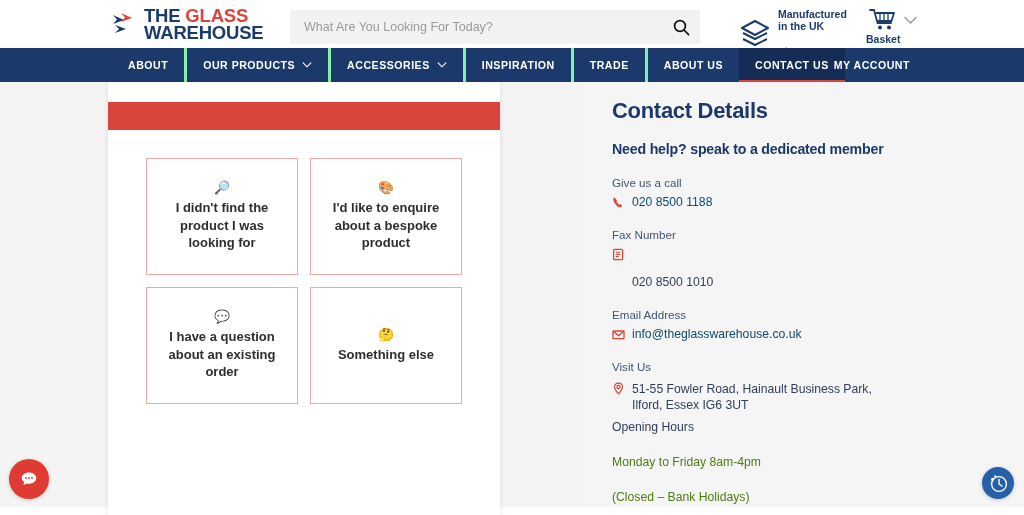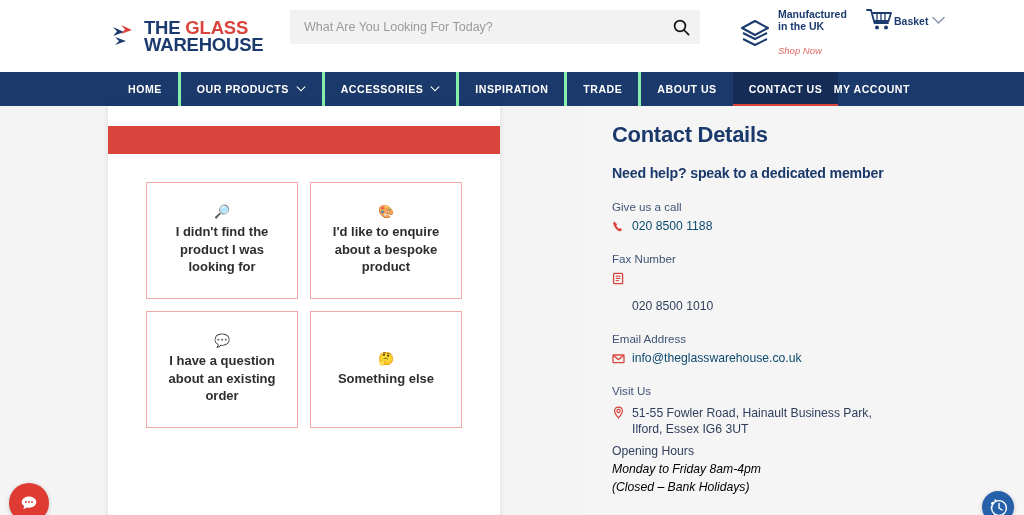--- a/index.html
+++ b/index.html
@@ -5,21 +5,21 @@
   * { box-sizing: border-box; margin: 0; padding: 0; }
   html, body {
     width: 1024px; height: 515px;
     overflow: hidden;
     font-family: "Liberation Sans", sans-serif;
     background: #ffffff;
   }
 
   
   .header {
-    height: 72px;
+    height: 48px;
     display: flex;
     background: #ffffff;
     position: relative;
     border-radius: 13px;
   }
   .logo-wrap {
     display: flex; align-items: center;
     margin-left: 112px;
     gap: 4px;
   }
@@ -53,21 +53,21 @@
   }
   .mfg-icon { width: 30px; height: 30px; flex:none; }
   .mfg-text { line-height: 1.15; }
   .mfg-title { font-size: 10.5px; font-weight: bold; color: #1b3b6f; max-width: 78px; }
   .mfg-sub { font-size: 9.5px; color: #e06a62; font-style: italic; margin-top: 14px; }
 
   .basket-block {
     position: absolute; left: 866px; top: 8px;
     display: flex; align-items: flex-start; gap: 4px;
   }
-  .basket-inner { display:flex; flex-direction:row; align-items:center; }
+  .basket-inner { display:flex; flex-direction:column; align-items:center; }
   .basket-label { font-size: 10.5px; color: #1b3b6f; font-weight: 600; margin-top: 1px; }
   .chev { margin-top: 8px; }
 
   
   .nav {
     height: 34px;
     background: #1b3a6b;
     display: flex; align-items: stretch;
     position: relative;
   }
@@ -173,21 +173,21 @@
   .sb-value-row {
     display: flex; align-items: flex-start; gap: 7px; margin-top: 6px;
   }
   .sb-ico { width: 13px; height: 13px; flex: none; margin-top: 1px; }
   .sb-value { font-size: 12.2px; color: #2f3f5c; margin-top: 28px; }
   .sb-link { font-size: 12.2px; color: #0c4a6e; text-decoration: none; cursor: pointer; }
 
   .addr-row { display: flex; align-items: flex-start; gap: 7px; margin-top: 8px; }
   .addr-text { font-size: 12.2px; color: #2f3f5c; line-height: 1.35; }
   .open-label { font-size: 12.2px; color: #2f3f5c; margin-top: 6px; }
-  .open-val { font-size: 12.2px; color: #000000; margin-top: 4px; font-style: italic; }
+  .open-val { font-size: 12.2px; color: #4d7c0f; margin-top: 21px; }
 
   
   .chat-fab {
     position: absolute; left: 9px; bottom: 8px;
     width: 40px; height: 40px; border-radius: 50%;
     background: #e03b33;
     display: flex; align-items: center; justify-content: center;
     cursor: pointer;
     box-shadow: 0 1px 4px rgba(0,0,0,0.18);
   }
@@ -256,21 +256,21 @@
     </div>
     <svg class="chev" width="13" height="9" viewBox="0 0 13 9">
       <path d="M1 1.5 L6.5 7 L12 1.5" fill="none" stroke="#8a97ad" stroke-width="1.5" stroke-linecap="round"></path>
     </svg>
   </div>
 </div>
 
 <div class="nav">
   <div class="nav-inner" id="nav-inner">
       <div class="nav-item noborder">
-        <span>HOME</span>
+        <span>ABOUT</span>
       </div>
       <div class="nav-item">
         <span>OUR PRODUCTS</span>
         <svg viewBox="0 0 11 7" width="10" height="6">
           <path d="M1 1 L5.5 5.6 L10 1" fill="none" stroke="#ffffff" stroke-width="1.3" stroke-linecap="round"></path>
         </svg>
       </div>
       <div class="nav-item">
         <span>ACCESSORIES</span>
         <svg viewBox="0 0 11 7" width="10" height="6">

